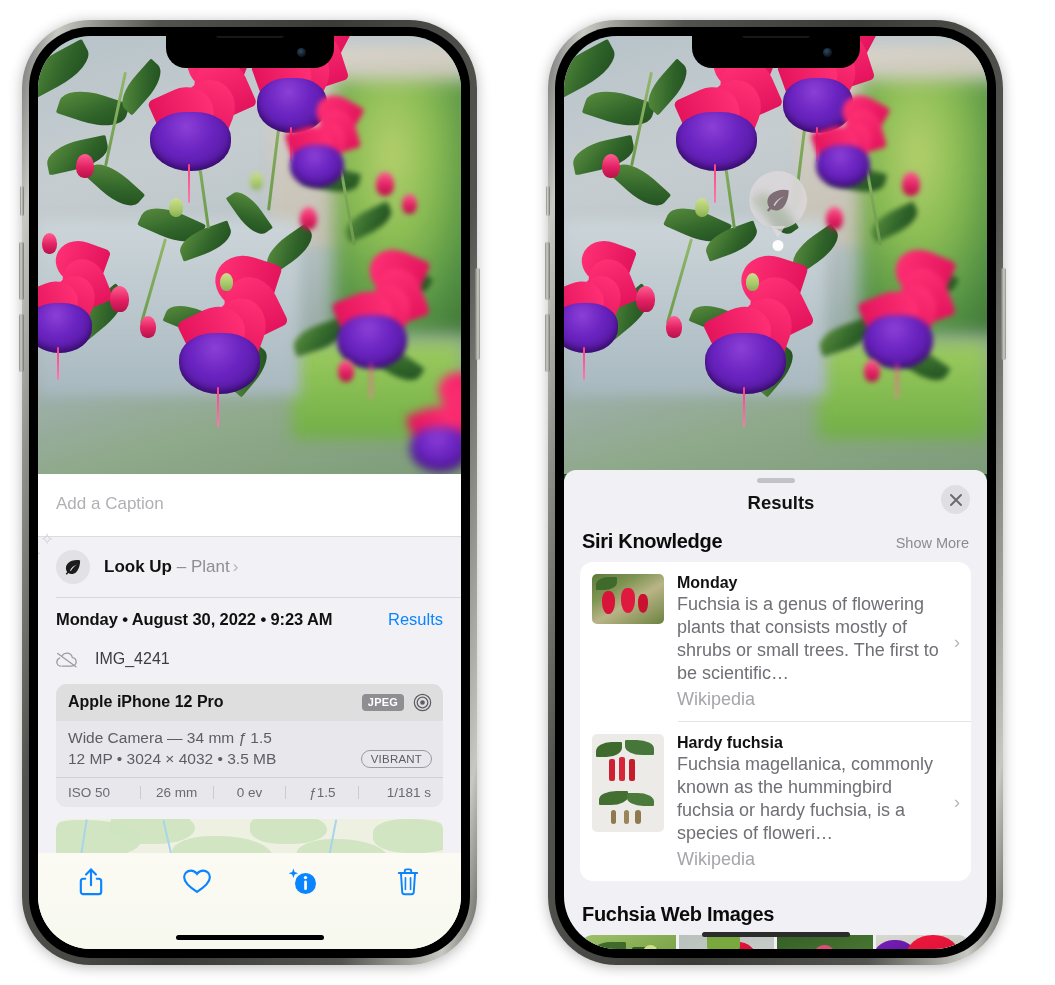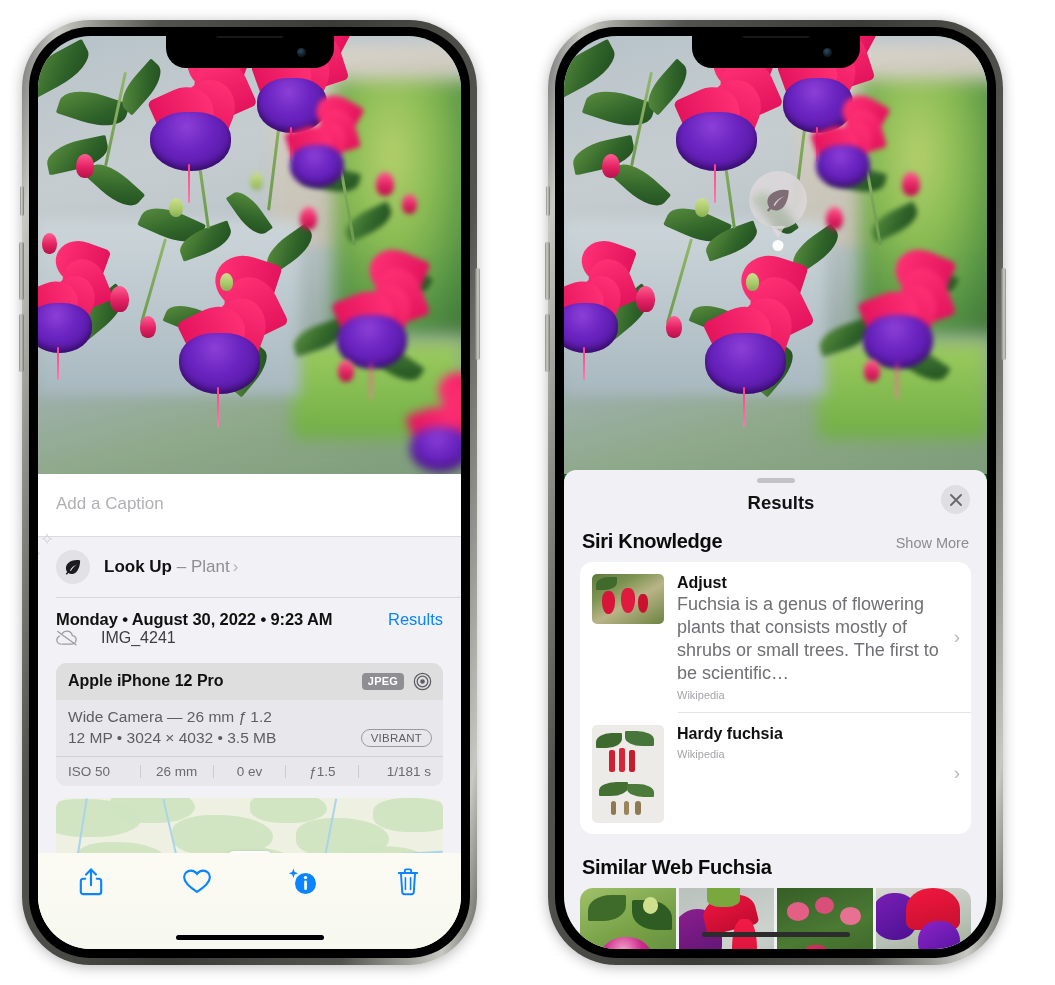--- a/index.html
+++ b/index.html
@@ -136,21 +136,21 @@
   .sp2 { left: -5px; top: 12px; font-size: 10px; }
   .lookup-text { font-size: 17px; font-weight: 700; color: #111; }
   .lookup-text .sub { font-weight: 400; color: #8e8e93; }
   .lookup-text .chev { color: #b3b3b8; font-weight: 400; margin-left: 3px; }
   .divider { height: .5px; background: #d8d8dc; margin-left: 18px; }
 
   .meta { padding: 12px 18px 12px 18px; background: #f2f2f6; }
   .meta-top { display: flex; align-items: baseline; justify-content: space-between; }
   .meta-date { font-size: 16.5px; font-weight: 700; color: #111; letter-spacing: -.1px; }
   .adjust { font-size: 16.5px; color: #0a84ff; }
-  .meta-file { display: flex; align-items: center; gap: 23px; margin-top: 0; }
+  .meta-file { display: flex; align-items: flex-end; gap: 17px; margin-top: 21px; }
   .meta-file .name { font-size: 16px; color: #3c3c43; }
 
   .camcard {
     margin: 4px 18px 0 18px; border-radius: 11px; overflow: hidden;
     background: #e7e7ec;
   }
   .camcard .r1 {
     display: flex; align-items: center; justify-content: space-between;
     padding: 9px 11px 9px 12px; background: #dededf;
   }
@@ -230,21 +230,21 @@
     padding: 0 18px 9px 18px;
   }
   .sect-title { font-size: 20px; font-weight: 700; color: #0b0b0b; letter-spacing: -.3px; }
   .sect-action { font-size: 14.5px; color: #8b8b90; }
   .kcard { margin: 0 16px; background: #fff; border-radius: 13px; overflow: hidden; }
   .krow { display: flex; gap: 13px; padding: 12px 12px 11px 12px; align-items: flex-start; position: relative; }
   .kthumb { flex: 0 0 auto; border-radius: 5px; overflow: hidden; position: relative; background: #dcd8cf; }
   .kbody { flex: 1; min-width: 0; padding-right: 20px; }
   .ktitle { font-size: 16px; font-weight: 700; color: #111; margin-bottom: 1px; }
   .kdesc { font-size: 18px; color: #6f6f75; line-height: 1.27; }
-  .ksrc { font-size: 11px; color: #a5a5aa; margin-top: 5px; }
+  .ksrc { font-size: 18px; color: #a5a5aa; margin-top: 5px; }
   .kchev { position: absolute; right: 11px; top: 50%; transform: translateY(-50%); color: #b9b9be; font-size: 19px; }
   .krow-div { height: .5px; background: #e4e4e8; margin-left: 98px; }
   .simgrid { display: flex; gap: 3px; margin: 0 16px; border-radius: 13px; overflow: hidden; }
   .simgrid .cell { flex: 1; height: 118px; position: relative; overflow: hidden; }
 
   
   svg { display: block; }
 </style>
 </head>
 <body>
@@ -419,21 +419,21 @@
                 <span class="aperture-ic">
                   <svg width="19" height="19" viewBox="0 0 20 20" aria-hidden="true">
                     <circle cx="10" cy="10" r="8.6" fill="none" stroke="#5d5d63" stroke-width="1.3"></circle>
                     <circle cx="10" cy="10" r="5.6" fill="none" stroke="#5d5d63" stroke-width="1.3"></circle>
                     <circle cx="10" cy="10" r="2.4" fill="#5d5d63"></circle>
                   </svg>
                 </span>
               </span>
             </div>
             <div class="r2">
-              <div class="l1">Wide Camera — 26 mm ƒ 1.2</div>
+              <div class="l1">Wide Camera — 34 mm ƒ 1.5</div>
               <div class="l2">12 MP • 3024 × 4032 • 3.5 MB</div>
               <span class="pill-vibrant">VIBRANT</span>
             </div>
             <div class="r3">
               <span>ISO 50</span>
               <span class="sep"></span>
               <span>26 mm</span>
               <span class="sep"></span>
               <span>0 ev</span>
               <span class="sep"></span>
@@ -655,21 +655,21 @@
 
           <div class="kcard">
             <div class="krow">
               <span class="kthumb" style="width:72px;height:50px;background:linear-gradient(150deg,#5d7a3c 0%,#7e9452 30%,#b9b487 55%,#6c8340 100%);">
                 <i style="position:absolute;left:14%;top:34%;width:18%;height:46%;border-radius:40% 40% 50% 50%;background:#d8143a;display:block;"></i>
                 <i style="position:absolute;left:40%;top:28%;width:20%;height:50%;border-radius:40% 40% 50% 50%;background:#e01a3f;display:block;"></i>
                 <i style="position:absolute;left:64%;top:40%;width:14%;height:38%;border-radius:40% 40% 50% 50%;background:#c9122f;display:block;"></i>
                 <i style="position:absolute;left:5%;top:5%;width:30%;height:26%;border-radius:60% 5% 60% 5%;background:#3f6a2c;display:block;"></i>
               </span>
               <span class="kbody">
-                <span class="ktitle" style="display:block">Adjust</span>
+                <span class="ktitle" style="display:block">Monday</span>
                 <span class="kdesc" style="display:block">Fuchsia is a genus of flowering plants that consists mostly of shrubs or small trees. The first to be scientific…</span>
                 <span class="ksrc" style="display:block">Wikipedia</span>
               </span>
               <span class="kchev">›</span>
             </div>
             <div class="krow-div"></div>
             <div class="krow">
               <span class="kthumb" style="width:72px;height:98px;background:#ecebe7;">
                 <i style="position:absolute;left:6%;top:8%;width:36%;height:16%;border-radius:60% 5% 60% 5%;background:#3e6a2e;display:block;"></i>
                 <i style="position:absolute;left:46%;top:6%;width:40%;height:15%;border-radius:5% 60% 5% 60%;background:#47763a;display:block;"></i>
@@ -677,28 +677,29 @@
                 <i style="position:absolute;left:38%;top:24%;width:8%;height:24%;background:#d5263a;display:block;border-radius:2px;"></i>
                 <i style="position:absolute;left:52%;top:26%;width:8%;height:22%;background:#c61d2e;display:block;border-radius:2px;"></i>
                 <i style="position:absolute;left:10%;top:58%;width:40%;height:15%;border-radius:60% 5% 60% 5%;background:#436f31;display:block;"></i>
                 <i style="position:absolute;left:48%;top:60%;width:38%;height:14%;border-radius:5% 60% 5% 60%;background:#4b7a3b;display:block;"></i>
                 <i style="position:absolute;left:26%;top:78%;width:8%;height:14%;background:#8e7a4e;display:block;border-radius:3px;"></i>
                 <i style="position:absolute;left:44%;top:78%;width:8%;height:14%;background:#9a855a;display:block;border-radius:3px;"></i>
                 <i style="position:absolute;left:60%;top:78%;width:8%;height:14%;background:#8e7a4e;display:block;border-radius:3px;"></i>
               </span>
               <span class="kbody">
                 <span class="ktitle" style="display:block">Hardy fuchsia</span>
+                <span class="kdesc" style="display:block">Fuchsia magellanica, commonly known as the hummingbird fuchsia or hardy fuchsia, is a species of floweri…</span>
                 <span class="ksrc" style="display:block">Wikipedia</span>
               </span>
               <span class="kchev">›</span>
             </div>
           </div>
 
           <div class="sect-head" style="padding-top:22px;">
-            <span class="sect-title">Similar Web Fuchsia</span>
+            <span class="sect-title">Fuchsia Web Images</span>
           </div>
 
           <div class="simgrid">
             <div class="cell" style="background:linear-gradient(155deg,#9fc169 0%,#7aa348 38%,#4e7a33 100%);">
               <i style="position:absolute;left:8%;top:6%;width:40%;height:22%;border-radius:60% 5% 60% 5%;background:#3f6b2a;display:block;"></i>
               <i style="position:absolute;right:4%;top:10%;width:42%;height:26%;border-radius:5% 60% 5% 60%;background:#2f5c22;display:block;"></i>
               <i style="position:absolute;left:20%;top:42%;width:56%;height:40%;border-radius:48%;background:radial-gradient(ellipse at 45% 30%,#f4a8cb 0%,#cf2a8e 45%,#8d1463 100%);display:block;"></i>
               <i style="position:absolute;left:66%;top:8%;width:16%;height:14%;border-radius:50%;background:#cfe08d;display:block;"></i>
             </div>
             <div class="cell" style="background:linear-gradient(160deg,#b9c1bd 0%,#cdd2cd 48%,#9fa8a4 100%);">

